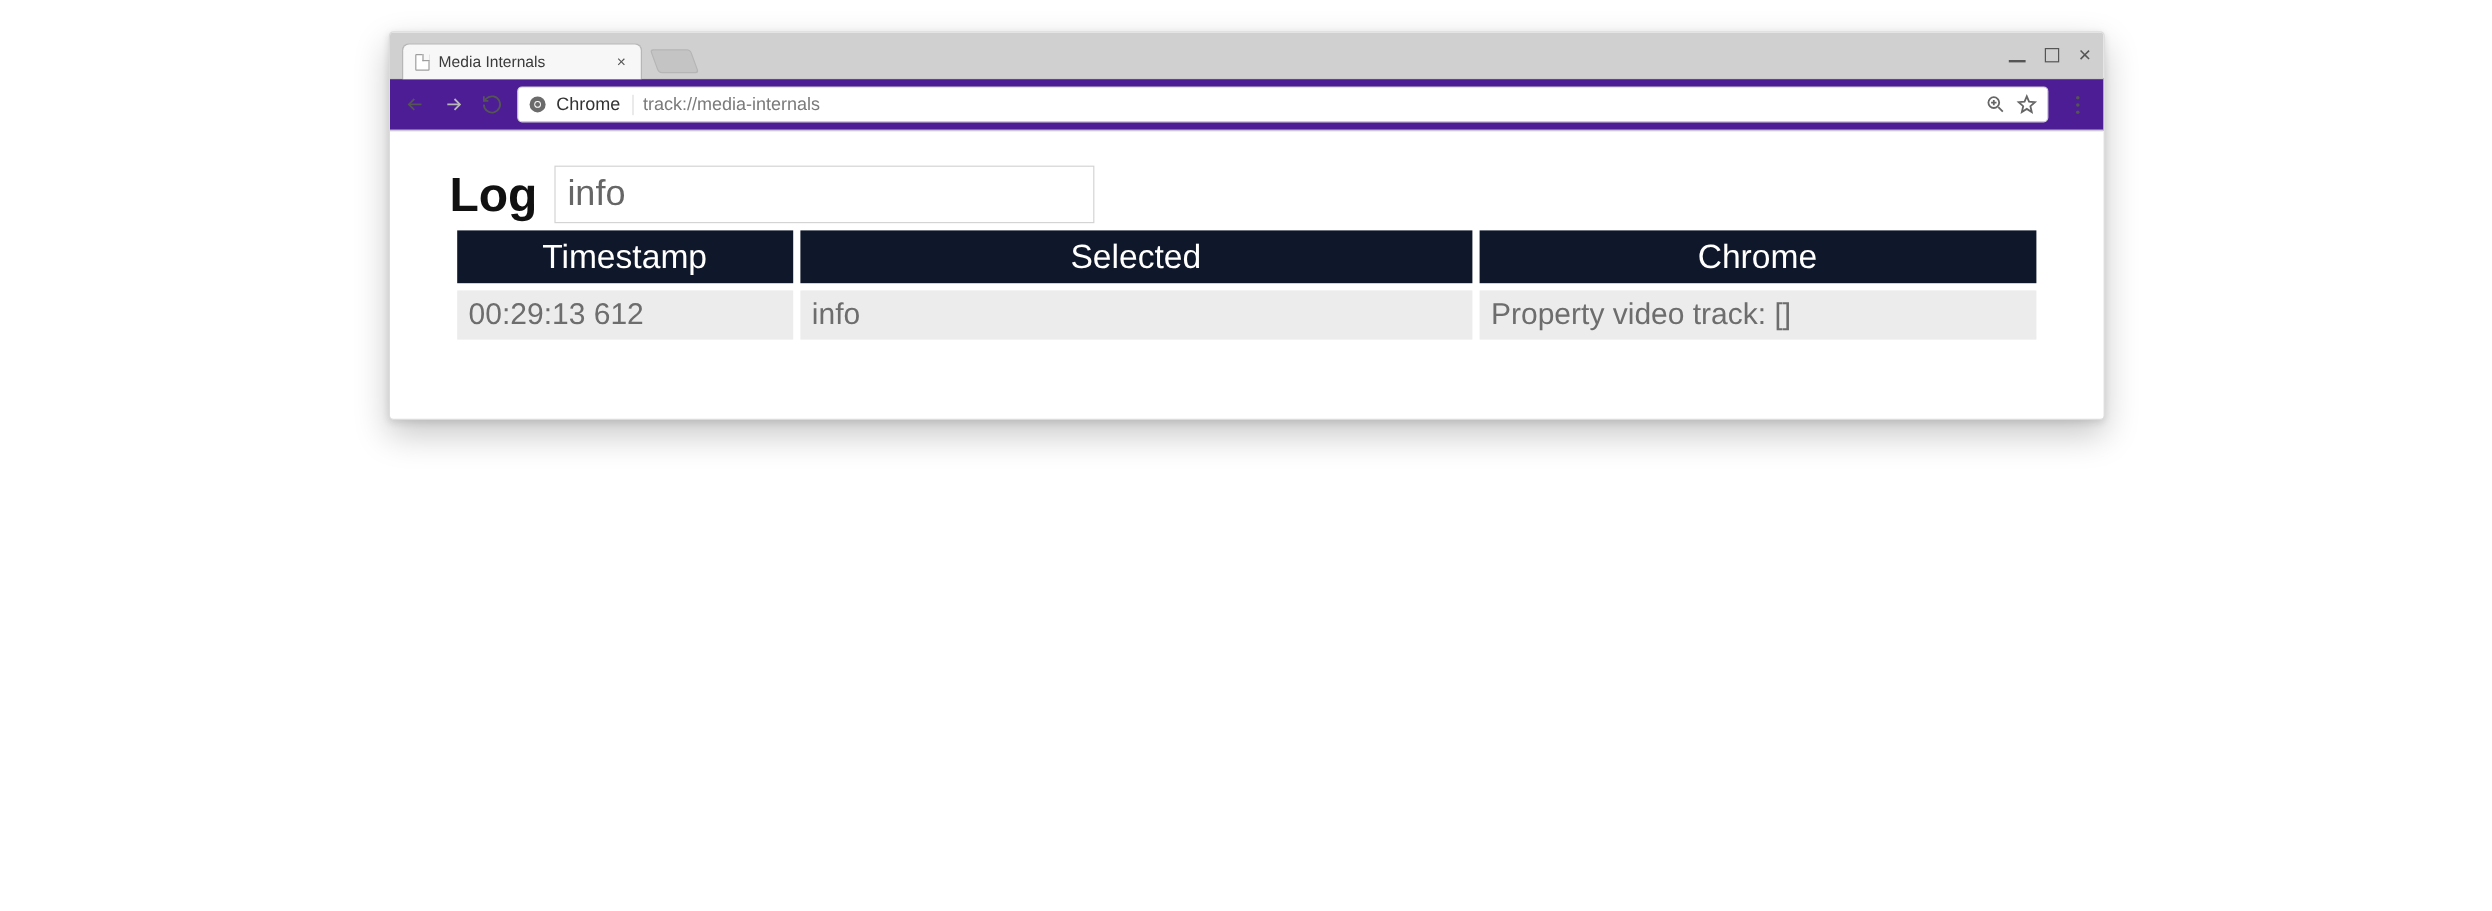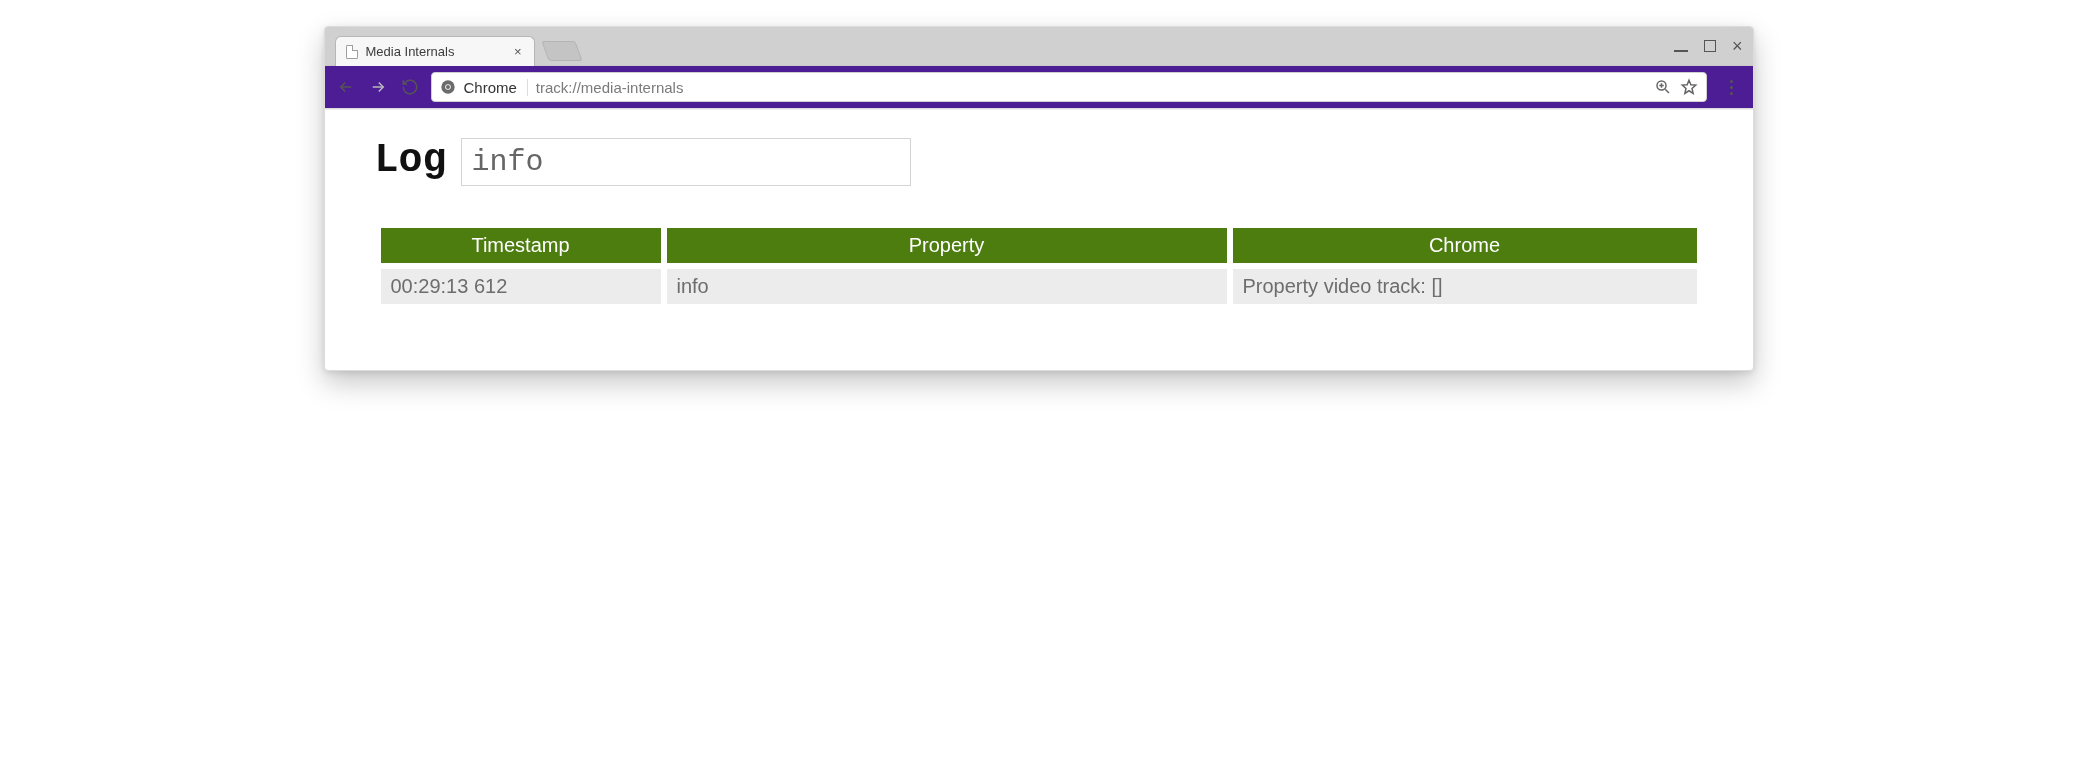--- a/index.html
+++ b/index.html
@@ -144,24 +144,22 @@
     }
     .menu-dots span { width:3px; height:3px; background:#555; border-radius:50%; display:block; }
 
     
     .content {
       padding: 28px 50px 60px;
       border-top: 1px solid #eee;
     }
     .log-header {
       display: flex;
-      align-items: flex-start;
+      align-items: flex-end;
       gap: 14px;
-      margin-bottom: 36px;
-      font-family: Liberation Mono, monospace;
     }
     .log-header h1 {
       font-size: 40px;
       font-weight: 700;
       color: #111;
     }
     .filter-input {
       height: 48px;
       width: 450px;
       border: 1px solid #d4d4d4;
@@ -172,31 +170,31 @@
       font-family: inherit;
     }
 
     table.log-table {
       width: 100%;
       border-collapse: separate;
       border-spacing: 6px;
       table-layout: fixed;
     }
     .log-table th {
-      background: #4d7c0f;
+      background: #0f172a;
       color: #fff;
       font-weight: 400;
-      font-size: 20px;
+      font-size: 28px;
       padding: 6px 0;
       text-align: center;
     }
     .log-table td {
       background: #ececec;
       color: #6d6d6d;
-      font-size: 20px;
+      font-size: 25px;
       padding: 6px 10px;
       text-align: left;
     }
     .col-ts { width: 280px; }
     .col-prop { width: 560px; }
   </style>
 </head>
 <body>
 
 <div class="stage">
@@ -279,21 +277,21 @@
 
       <table class="log-table">
         <colgroup>
           <col class="col-ts">
             <col class="col-prop">
             <col>
         </colgroup>
         <thead>
           <tr>
             <th>Timestamp</th>
-            <th>Property</th>
+            <th>Selected</th>
             <th>Chrome</th>
           </tr>
         </thead>
         <tbody>
           <tr>
             <td>00:29:13 612</td>
             <td>info</td>
             <td>Property video track: []</td>
           </tr>
         </tbody>

